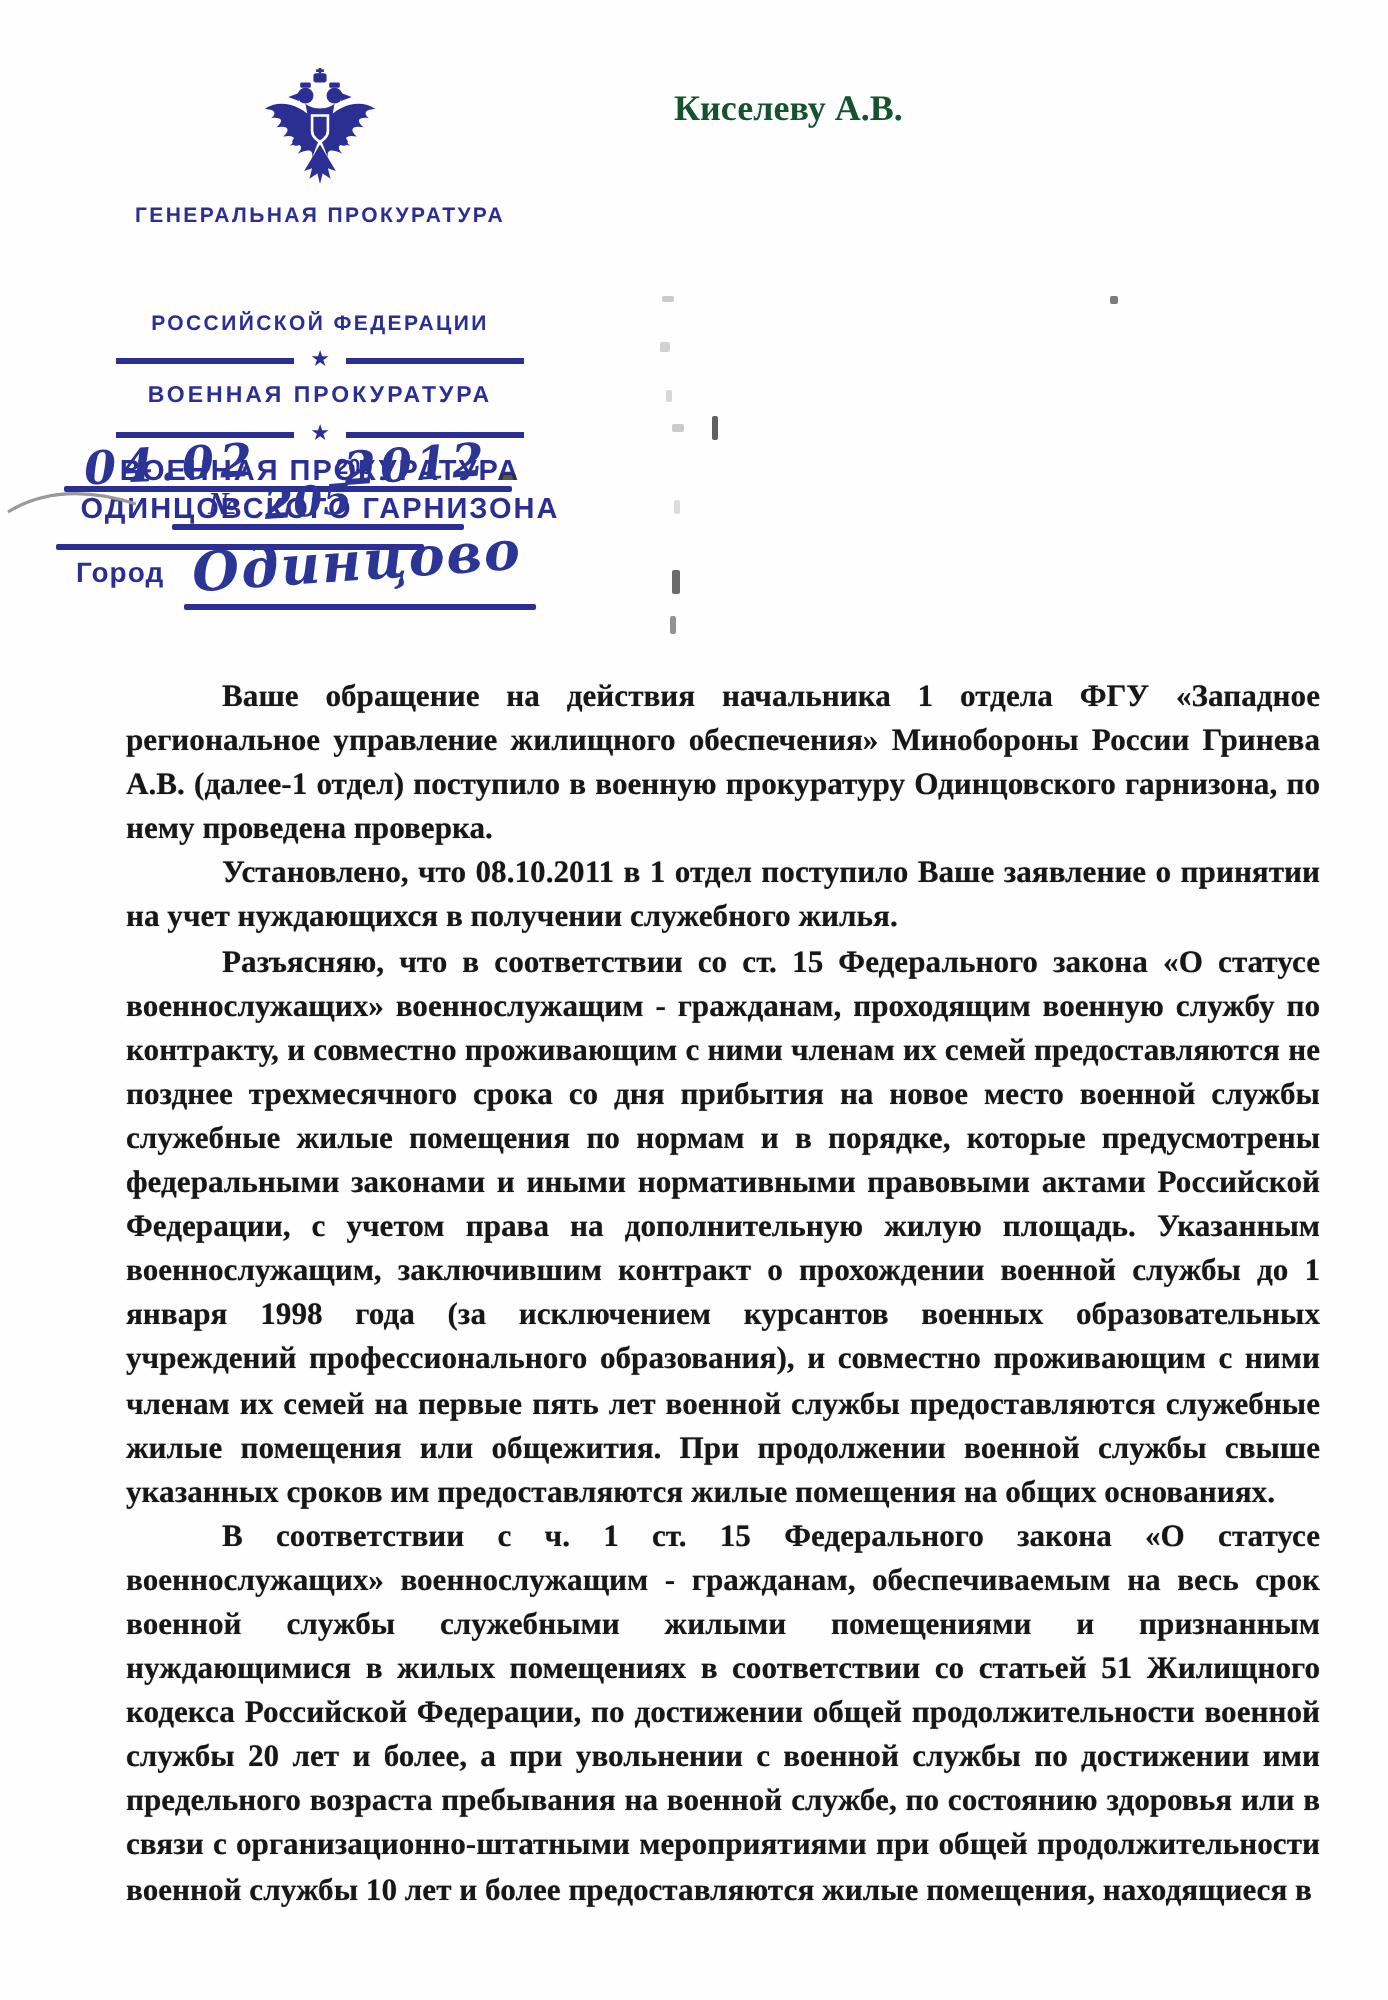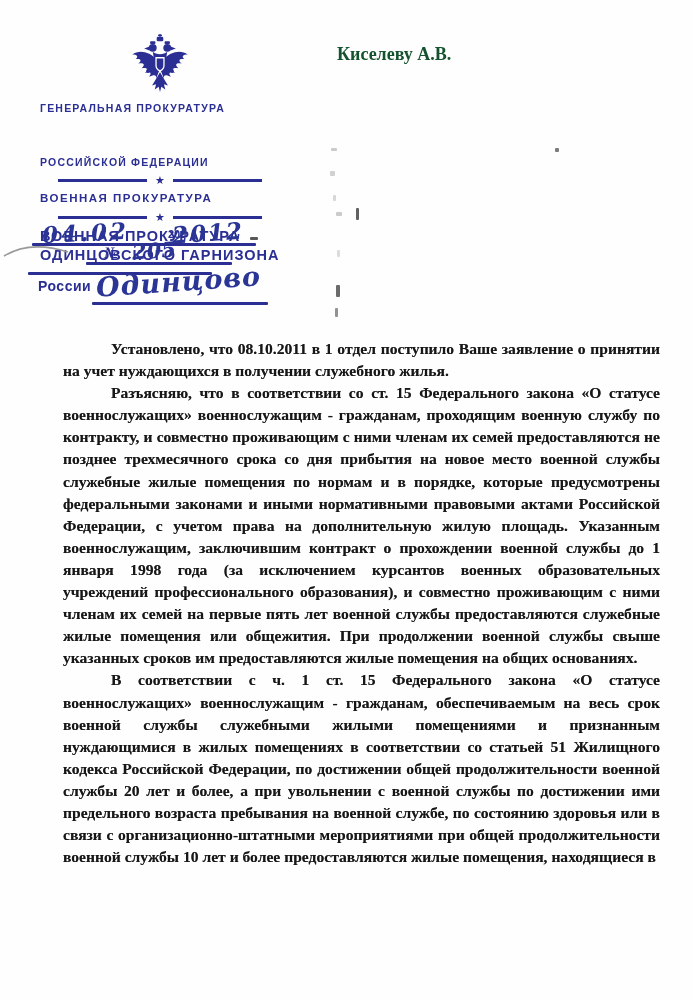--- a/index.html
+++ b/index.html
@@ -7,21 +7,21 @@
     position:relative;
     width:694px;height:1000px;
     margin:0 auto;
     background:#fefefe;
     overflow:hidden;
     font-family:"Liberation Serif", serif;
   }
   
   .letterhead{
     position:absolute;left:40px;top:34px;width:240px;
-    color:#2b2f94;
+    color:#2b2f94;text-align:center;
     font-family:"Liberation Sans", sans-serif;
     filter:blur(.2px);
   }
   .eagle{display:block;margin:0 auto 6px auto;}
   .org-line1{font-size:10.5px;font-weight:bold;letter-spacing:1.2px;line-height:12px;}
   .org-line2{font-size:10.5px;font-weight:bold;letter-spacing:1.2px;line-height:12px;margin-top:42px;}
   .sep{display:flex;align-items:center;justify-content:center;gap:8px;margin:7px 18px 6px 18px;}
   .sep .rule{flex:1;height:3px;background:#2b2f94;}
   .sep .star{font-size:11px;line-height:10px;color:#2b2f94;}
   .sub-line{font-size:11.5px;font-weight:bold;letter-spacing:1.5px;line-height:14px;}
@@ -129,28 +129,29 @@
     <span class="hand hw-date">04.02</span>
     <span class="year-stub">200</span>
     <span class="hand hw-year">2012</span>
     <div class="form-line line-date"></div>
 
     <span class="no-label">№</span>
     <span class="hand hw-no">205</span>
     <div class="form-line line-no"></div>
     <div class="form-line line-long"></div>
 
-    <span class="city-label">России</span>
+    <span class="city-label">Город</span>
     <span class="hand hw-city">Одинцово</span>
     <div class="form-line line-city"></div>
   </div>
 
   <div class="addressee">Киселеву А.В.</div>
 
   <div class="body-text">
+    <p>Ваше обращение на действия начальника 1 отдела ФГУ «Западное региональное управление жилищного обеспечения» Минобороны России Гринева А.В. (далее-1 отдел) поступило в военную прокуратуру Одинцовского гарнизона, по нему проведена проверка.</p>
     <p>Установлено, что 08.10.2011 в 1 отдел поступило Ваше заявление о принятии на учет нуждающихся в получении служебного жилья.</p>
     <p>Разъясняю, что в соответствии со ст. 15 Федерального закона «О статусе военнослужащих» военнослужащим - гражданам, проходящим военную службу по контракту, и совместно проживающим с ними членам их семей предоставляются не позднее трехмесячного срока со дня прибытия на новое место военной службы служебные жилые помещения по нормам и в порядке, которые предусмотрены федеральными законами и иными нормативными правовыми актами Российской Федерации, с учетом права на дополнительную жилую площадь. Указанным военнослужащим, заключившим контракт о прохождении военной службы до 1 января 1998 года (за исключением курсантов военных образовательных учреждений профессионального образования), и совместно проживающим с ними членам их семей на первые пять лет военной службы предоставляются служебные жилые помещения или общежития. При продолжении военной службы свыше указанных сроков им предоставляются жилые помещения на общих основаниях.</p>
     <p>В соответствии с ч. 1 ст. 15 Федерального закона «О статусе военнослужащих» военнослужащим - гражданам, обеспечиваемым на весь срок военной службы служебными жилыми помещениями и признанным нуждающимися в жилых помещениях в соответствии со статьей 51 Жилищного кодекса Российской Федерации, по достижении общей продолжительности военной службы 20 лет и более, а при увольнении с военной службы по достижении ими предельного возраста пребывания на военной службе, по состоянию здоровья или в связи с организационно-штатными мероприятиями при общей продолжительности военной службы 10 лет и более предоставляются жилые помещения, находящиеся в</p>
   </div>
 
   <svg class="pencil-arc" width="70" height="24" viewBox="0 0 70 24">
     <path d="M2 18 Q28 2 66 14" fill="none" stroke="#9a9a9a" stroke-width="1.6"></path>
   </svg>
   <div class="speck" style="left:331px;top:148px;width:6px;height:3px;opacity:.45;"></div>
   <div class="speck" style="left:330px;top:171px;width:5px;height:5px;opacity:.4;"></div>

